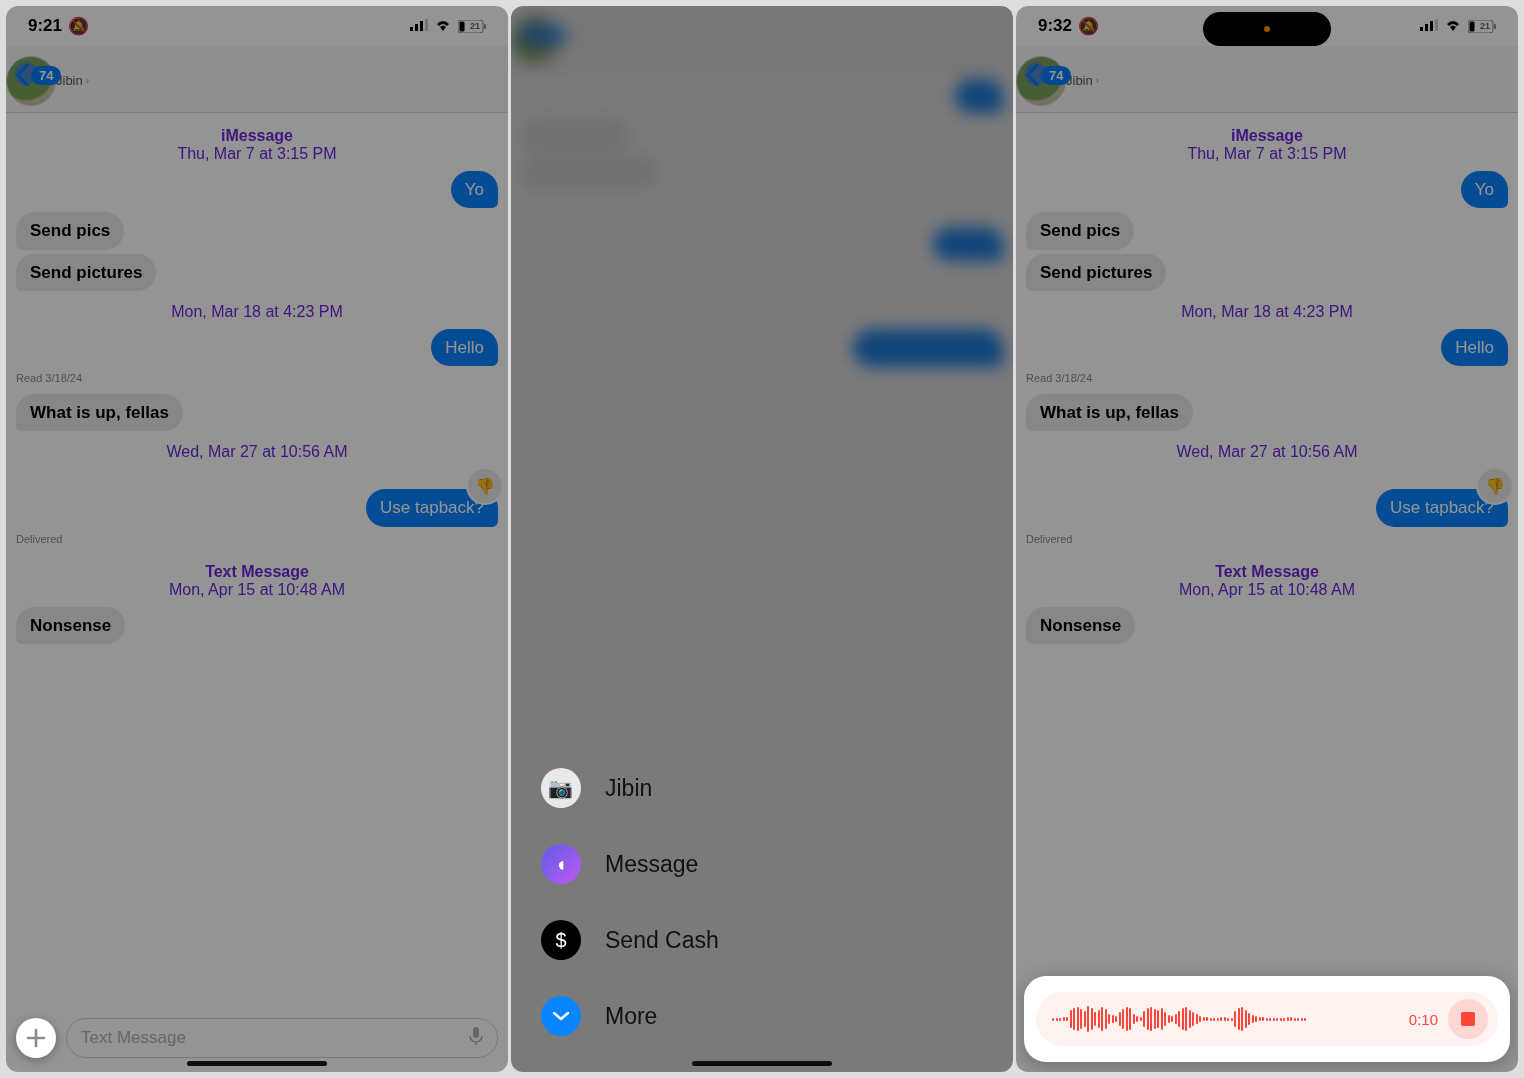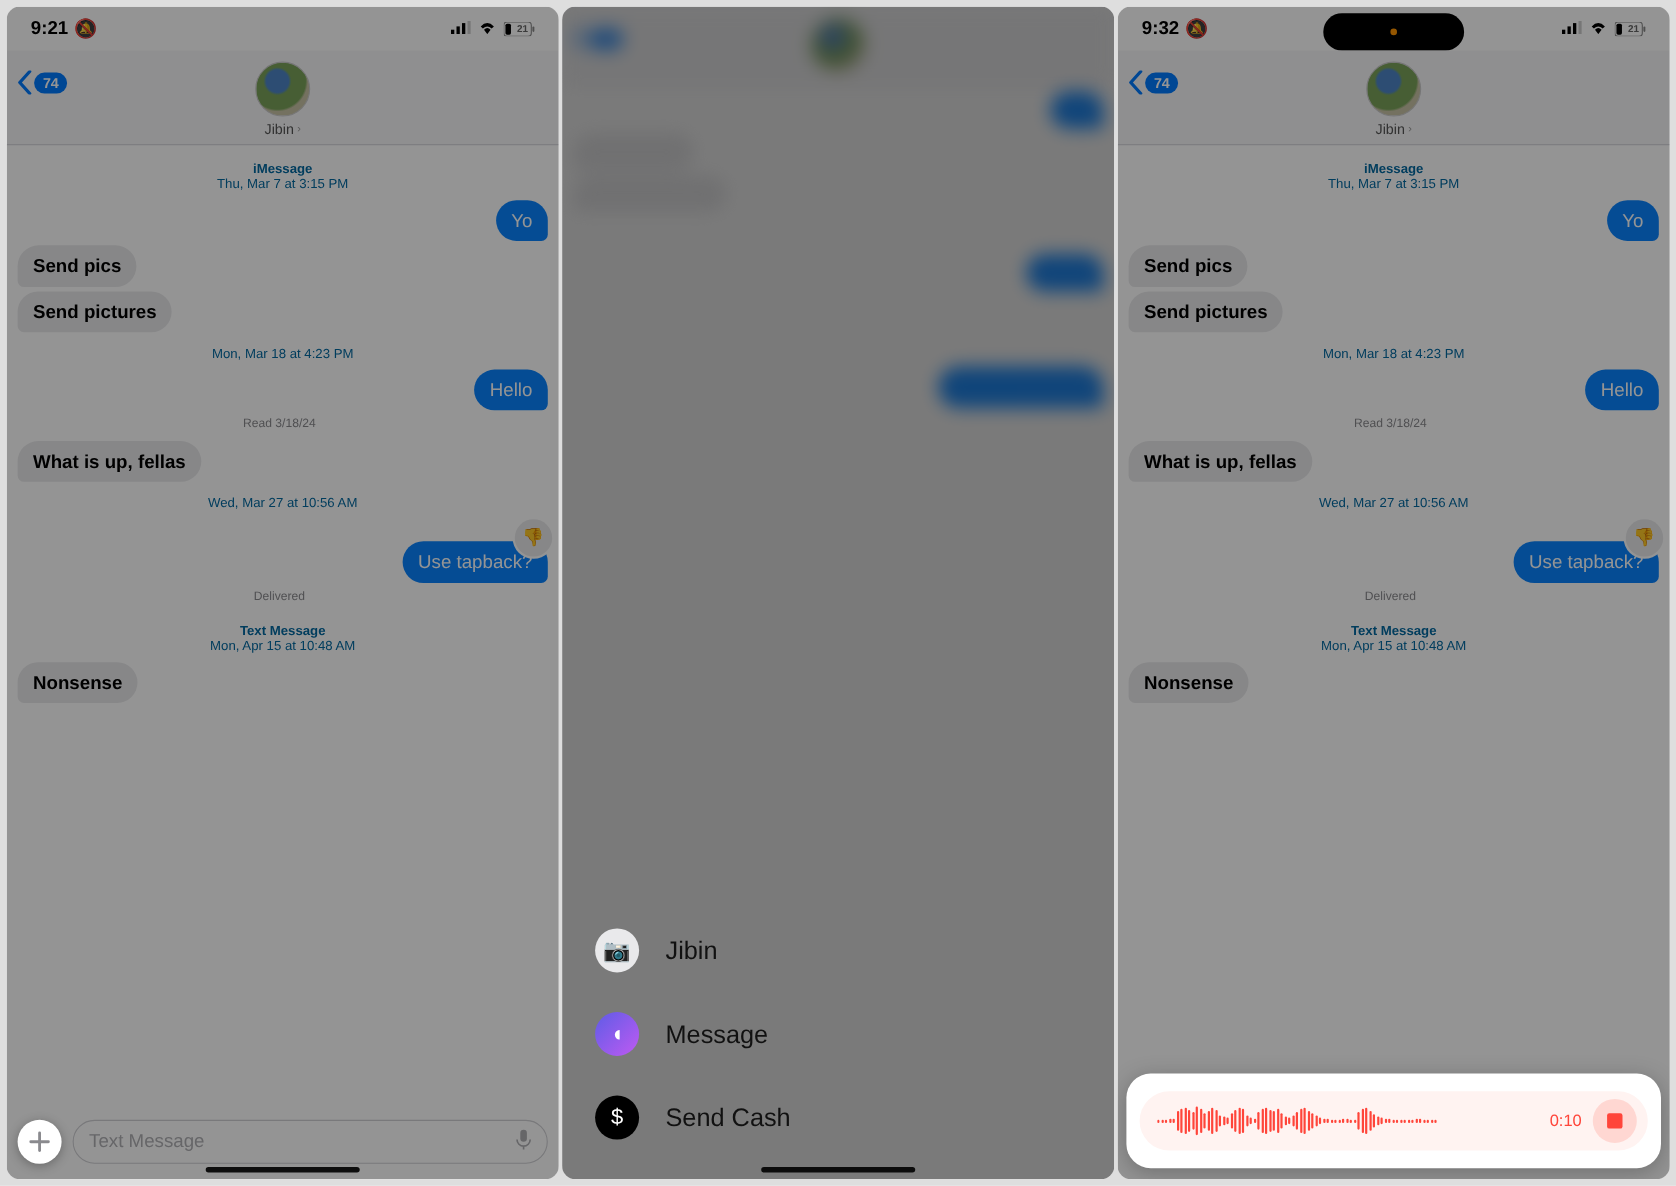--- a/index.html
+++ b/index.html
@@ -11,37 +11,37 @@
 
   
   .statusbar { height:40px; display:flex; align-items:center; justify-content:space-between; padding:0 22px; font-weight:600; font-size:17px; }
   .sb-left { display:flex; align-items:center; gap:6px; }
   .sb-right { display:flex; align-items:center; gap:6px; }
   .island { position:absolute; top:6px; left:50%; transform:translateX(-50%); width:128px; height:34px; background:#000; border-radius:22px; display:flex; align-items:center; justify-content:center; }
   .island-dot { width:6px; height:6px; border-radius:50%; background:#ff9500; }
   .bell-slash { font-size:17px; }
 
   
-  .navhead { display:flex; flex-direction:column; align-items:center; padding:4px 0 6px; background:#f6f6f8; border-bottom:1px solid #d8d8dc; position:relative; }
+  .navhead { display:flex; flex-direction:row; align-items:center; padding:4px 0 6px; background:#f6f6f8; border-bottom:1px solid #d8d8dc; position:relative; }
   .back { position:absolute; left:10px; top:18px; display:flex; align-items:center; gap:2px; color:#007aff; font-size:18px; }
   .back-badge { background:#007aff; color:#fff; font-size:13px; font-weight:600; padding:2px 8px; border-radius:11px; }
   .avatar { width:50px; height:50px; border-radius:50%; background:radial-gradient(circle at 40% 35%, #4e86c7 0 24%, #7aa35a 30% 60%, #c9c3a6 65% 100%); margin-top:6px; border:1px solid #ccc; }
   .contact-name { font-size:13px; color:#555; margin-top:4px; display:flex; align-items:center; gap:3px; }
   .contact-name .chev { font-size:10px; color:#999; }
 
   
   .thread { flex:1; overflow:hidden; padding:6px 10px 0; display:flex; flex-direction:column; gap:4px; }
-  .ts { text-align:center; color:#0369a1; font-size:12px; margin:8px 0 4px; }
+  .ts { text-align:center; color:#6d28d9; font-size:16px; margin:8px 0 4px; }
   .ts .d1 { font-weight:600; }
   .row { display:flex; }
   .row.sent { justify-content:flex-end; }
   .bubble { max-width:72%; padding:8px 14px; border-radius:19px; font-size:17px; line-height:1.25; }
   .bubble.blue { background:#0a84ff; color:#fff; border-bottom-right-radius:6px; }
   .bubble.gray { background:#e9e9eb; color:#000; border-bottom-left-radius:6px;font-weight:bold; }
-  .receipt { text-align:center; font-size:11px; color:#8a8a8e; margin:2px 6px 6px 0; }
+  .receipt { text-align:left; font-size:11px; color:#8a8a8e; margin:2px 6px 6px 0; }
   .tapback { width:34px; height:34px; border-radius:50%; background:#e9e9eb; display:flex; align-items:center; justify-content:center; font-size:16px; color:#777; position:relative; margin-right:-4px; margin-bottom:-14px; align-self:flex-end; z-index:2; box-shadow:0 0 0 2px #fff; }
 
   
   .inputbar { padding:10px 10px 14px; display:flex; align-items:center; gap:10px; }
   .plus { width:40px; height:40px; border-radius:20px; background:#eee; display:flex; align-items:center; justify-content:center; font-size:22px; color:#888; }
   .plus.highlight { background:#fff; box-shadow:0 2px 10px rgba(0,0,0,.3); z-index:100; position:relative; }
   .field { flex:1; height:40px; border:1px solid #d0d0d4; border-radius:20px; display:flex; align-items:center; padding:0 14px; color:#b0b0b4; font-size:17px; justify-content:space-between; }
   .mic { color:#b0b0b4; font-size:18px; }
   .homebar { position:absolute; bottom:6px; left:50%; transform:translateX(-50%); width:140px; height:5px; background:#000; border-radius:3px; opacity:.9; }
 
@@ -205,20 +205,28 @@
       <span>Jibin</span>
     </div>
     <div class="menu-item">
       <div class="mi-icon ic-stickers">◖</div>
       <span>Message</span>
     </div>
     <div class="menu-item">
       <div class="mi-icon ic-cash">$</div>
       <span>Send Cash</span>
     </div>
+    <div class="menu-item">
+      <div class="mi-icon ic-more">
+        <svg width="18" height="12" viewBox="0 0 18 12">
+              <path d="M2 3 L9 9 L16 3" stroke="#fff" stroke-width="2.5" fill="none" stroke-linecap="round" stroke-linejoin="round"></path>
+            </svg>
+      </div>
+      <span>More</span>
+    </div>
   </div>
   <div class="homebar"></div>
 </div>
 
 <div class="phone dim">
   <div class="statusbar">
     <div class="sb-left">
       <span>9:32</span>
       <span class="bell-slash">🔕</span>
     </div>

